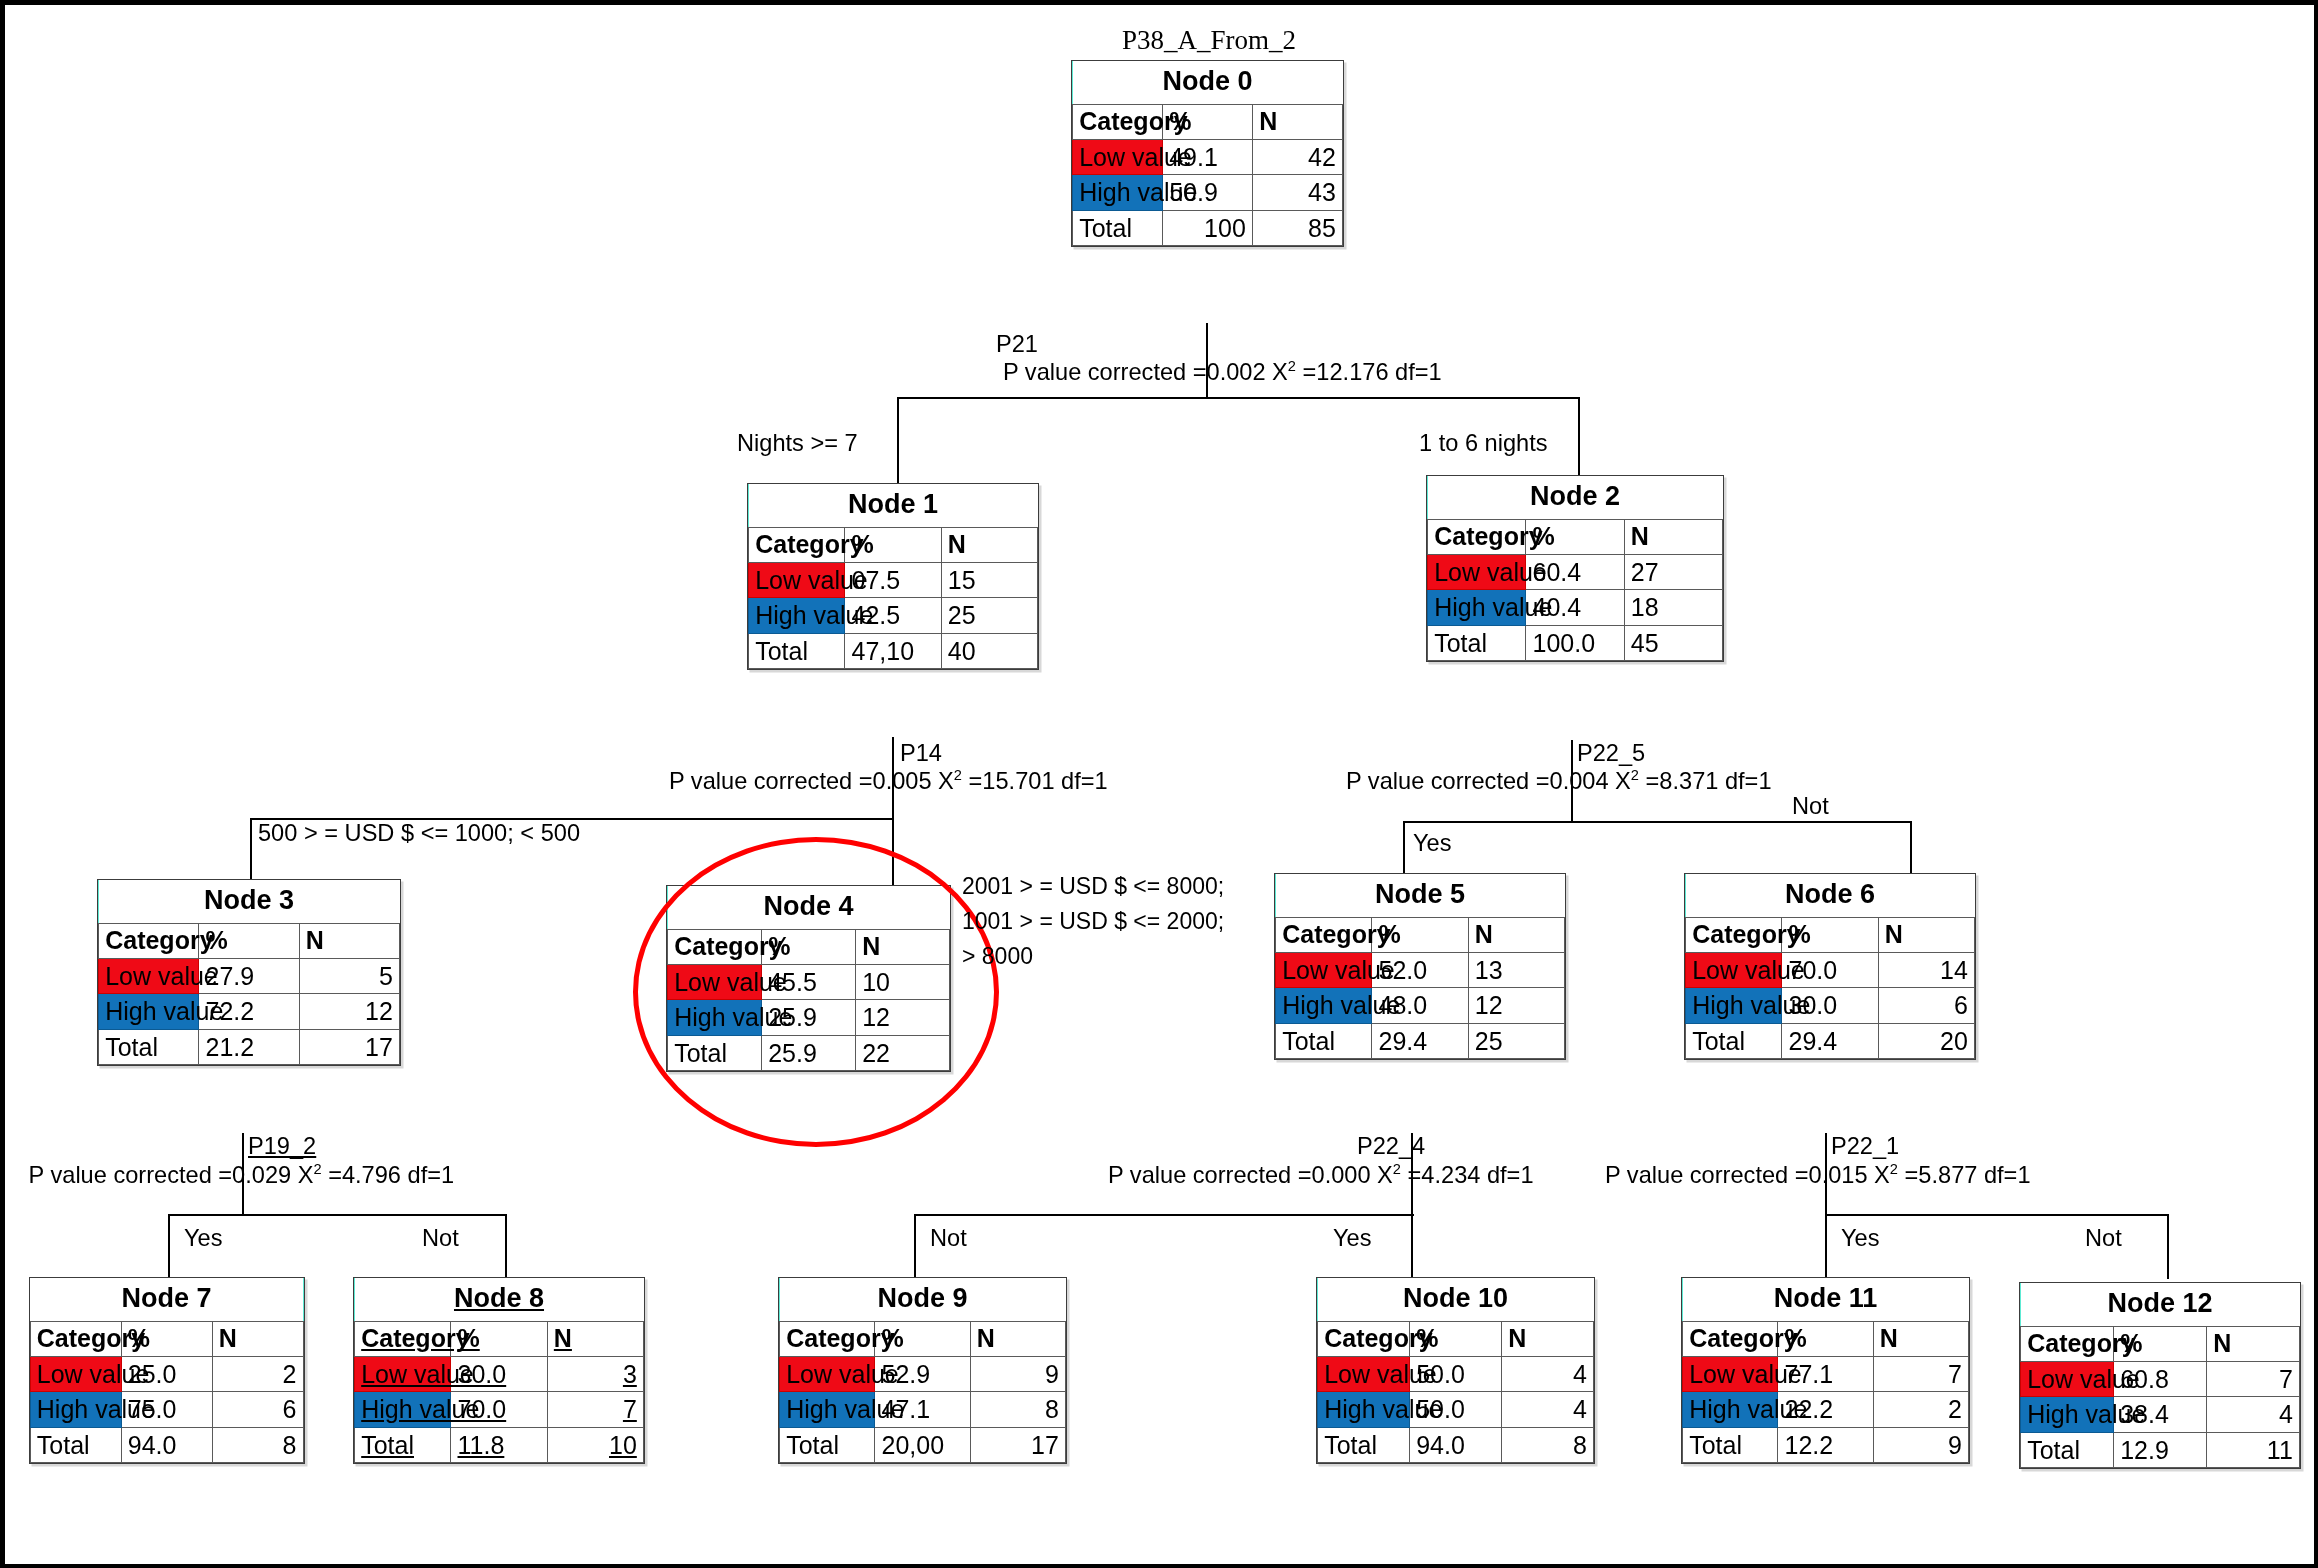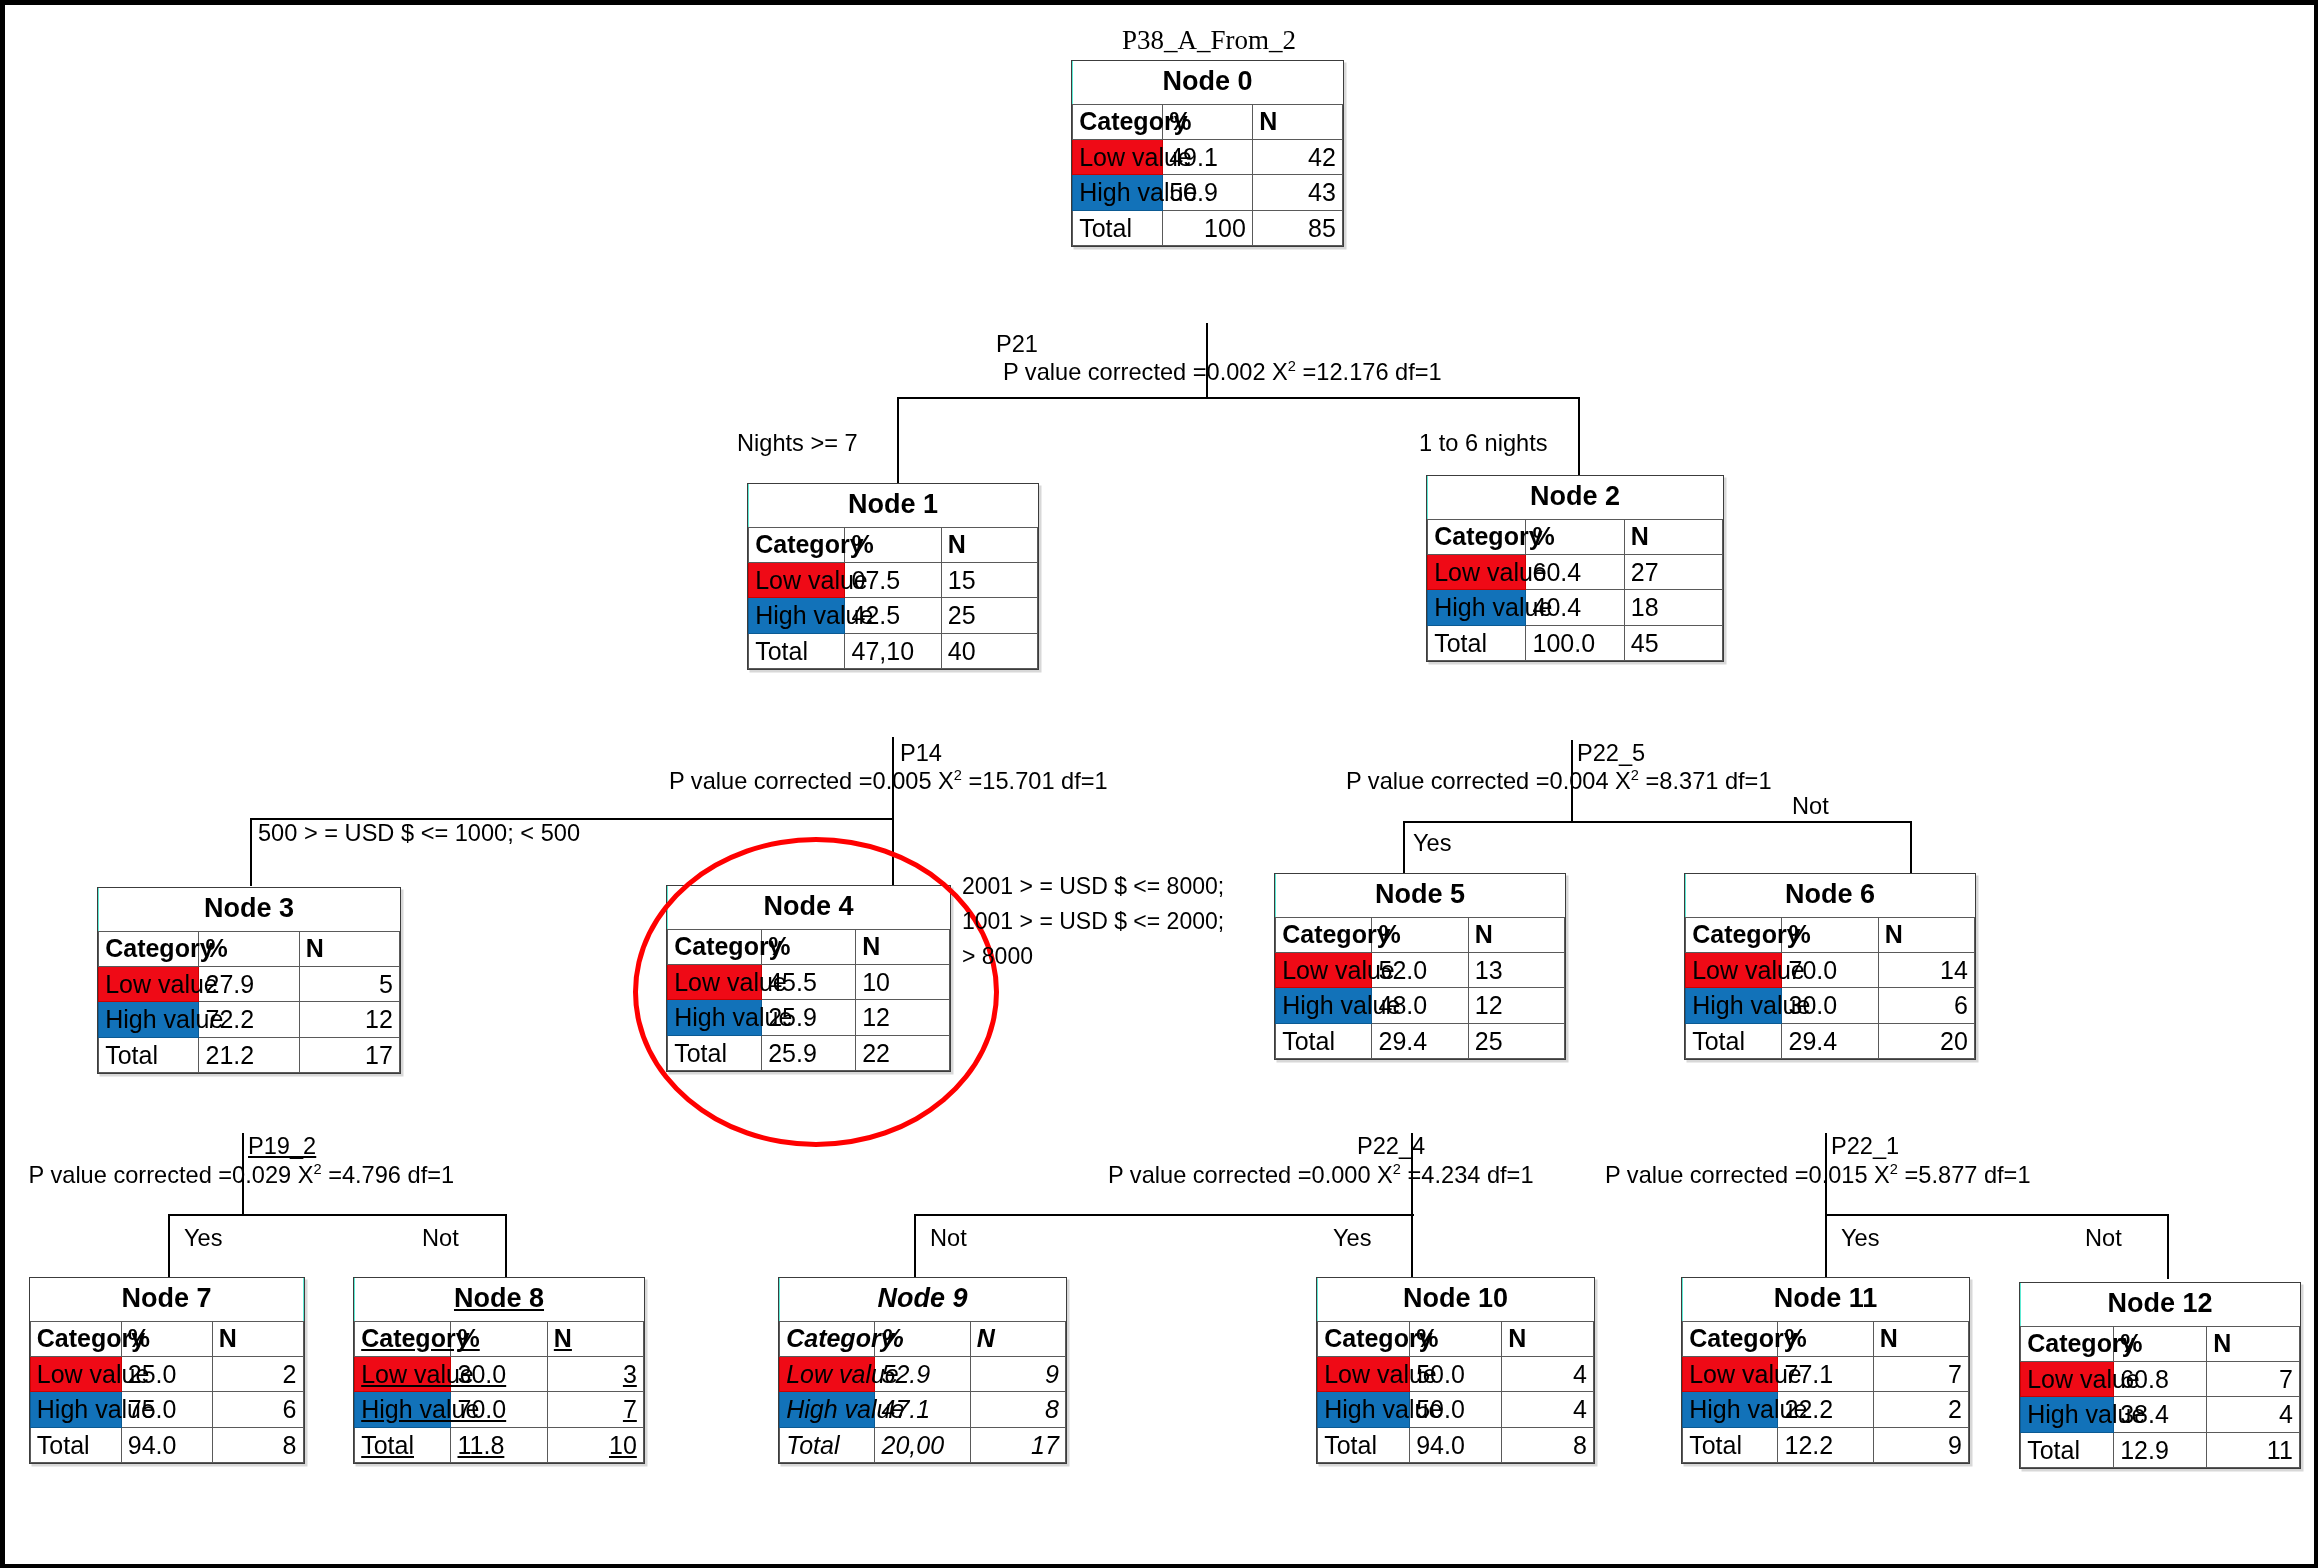--- a/index.html
+++ b/index.html
@@ -210,21 +210,21 @@
   <div class="ln lnh" style="left:1398px;top:816px;width:509px;"></div>
   <div class="ln lnv" style="left:1398px;top:816px;height:90px;"></div>
   <div class="ln lnv" style="left:1905px;top:816px;height:90px;"></div>
 
   <div class="lbl" style="left:1572px;top:735px;">P22_5</div>
   <div class="lbl" style="left:1341px;top:762px;"><span>P value corrected =</span><span>0.004</span><span> X</span><sup>2</sup><span> =8.371</span><span> df=1</span></div>
 
   <div class="lbl" style="left:1408px;top:825px;">Yes</div>
   <div class="lbl" style="left:1787px;top:788px;">Not</div>
 
-  <div class="node" id="node3" style="left:92px;top:874px;width:304px;margin-top:8px;">
+  <div class="node" id="node3" style="left:92px;top:874px;width:304px;">
     <table>
       <tbody>
           <tr>
             <td class="node-title" colspan="3">Node 3</td>
           </tr>
       <tr>
         <td class="cat hdr">Category</td>
         <td class="pct hdr" style="text-align:left">%</td>
         <td class="n hdr" style="text-align:left">N</td>
       </tr>
@@ -429,21 +429,21 @@
       </tr>
       <tr class="row-total">
         <td class="cat">Total</td>
         <td class="pct lft">11.8</td>
         <td class="n">10</td>
       </tr>
     </tbody>
       </table>
   </div>
 
-  <div class="node" id="node9" style="left:773px;top:1272px;width:289px;font-style:italic;">
+  <div class="node" id="node9" style="left:773px;top:1272px;width:289px;">
     <table>
       <tbody>
           <tr>
             <td class="node-title" colspan="3">Node 9</td>
           </tr>
       <tr>
         <td class="cat hdr">Category</td>
         <td class="pct hdr" style="text-align:left">%</td>
         <td class="n hdr" style="text-align:left">N</td>
       </tr>

